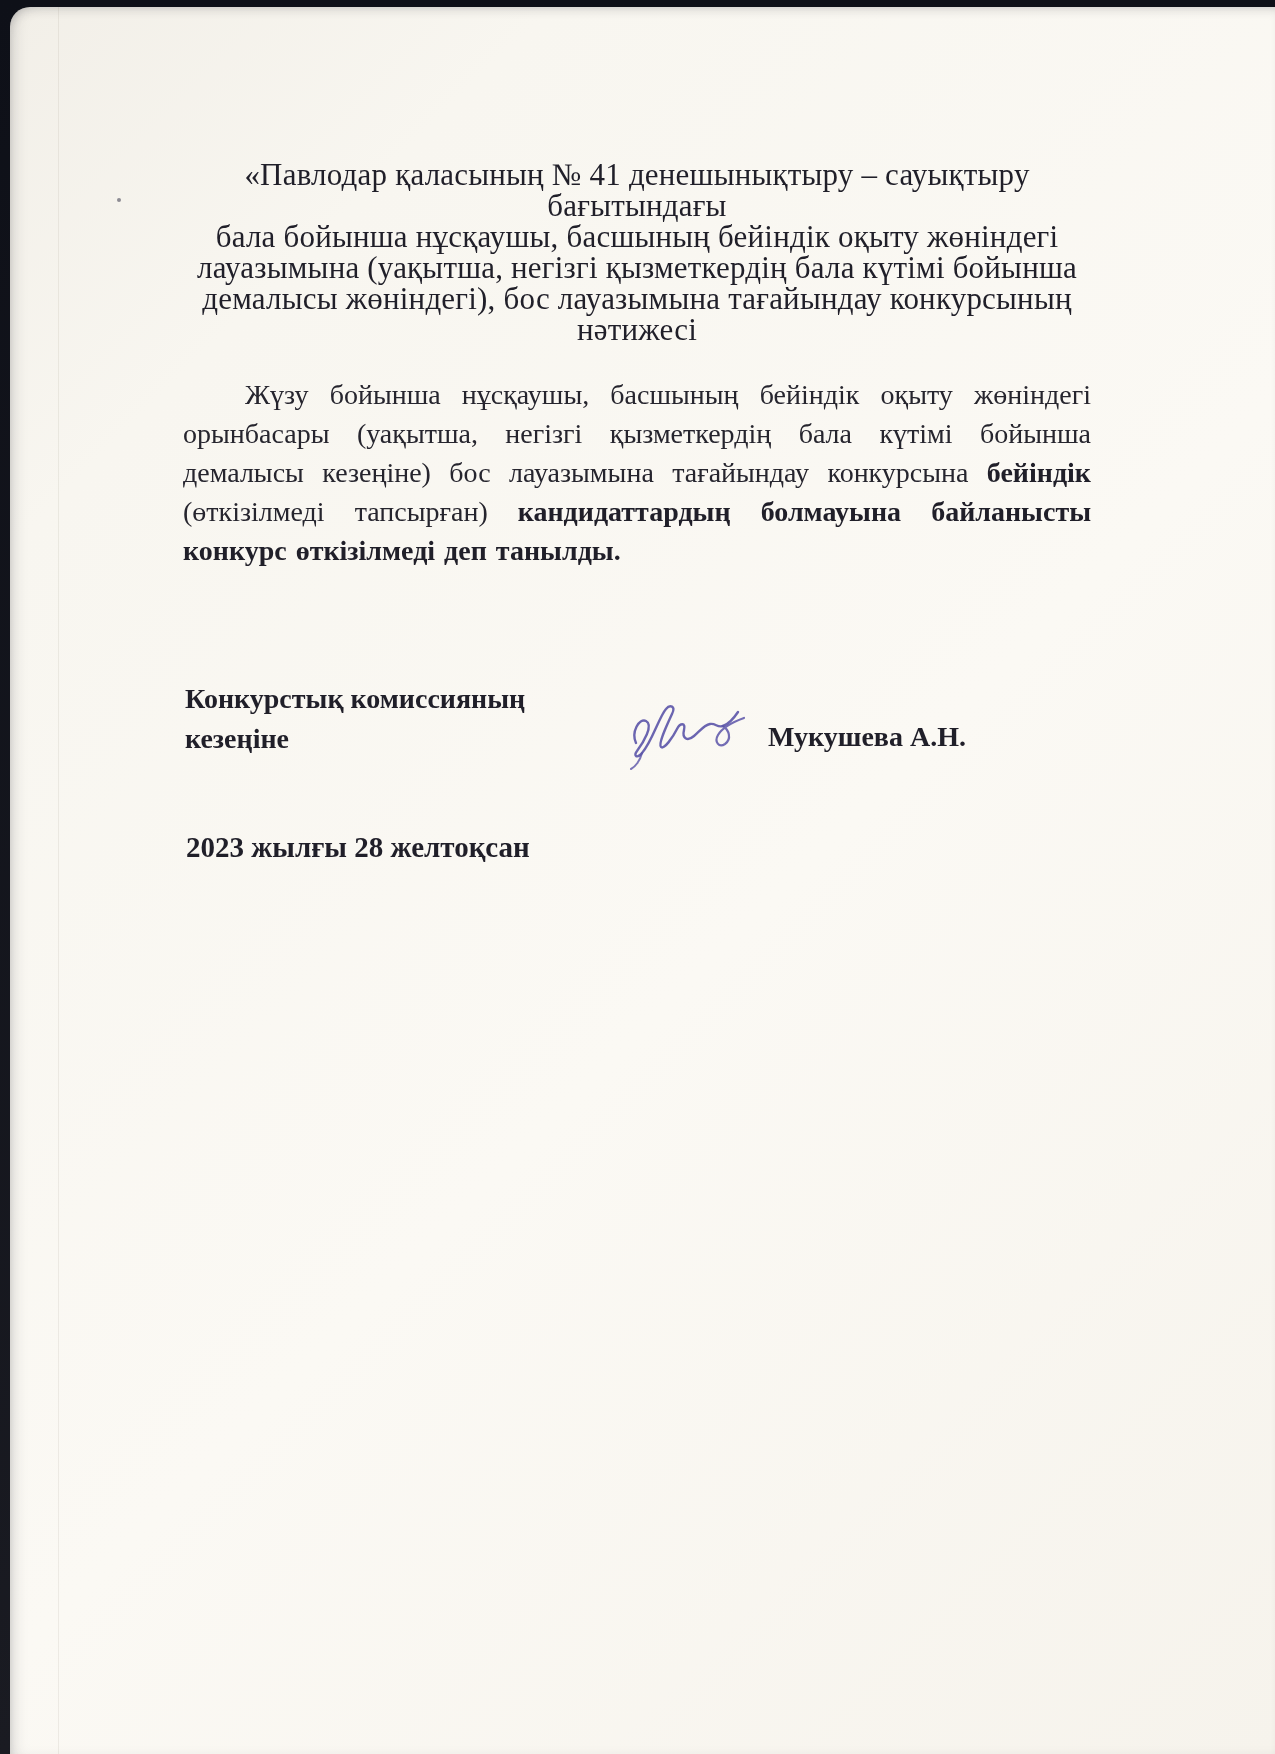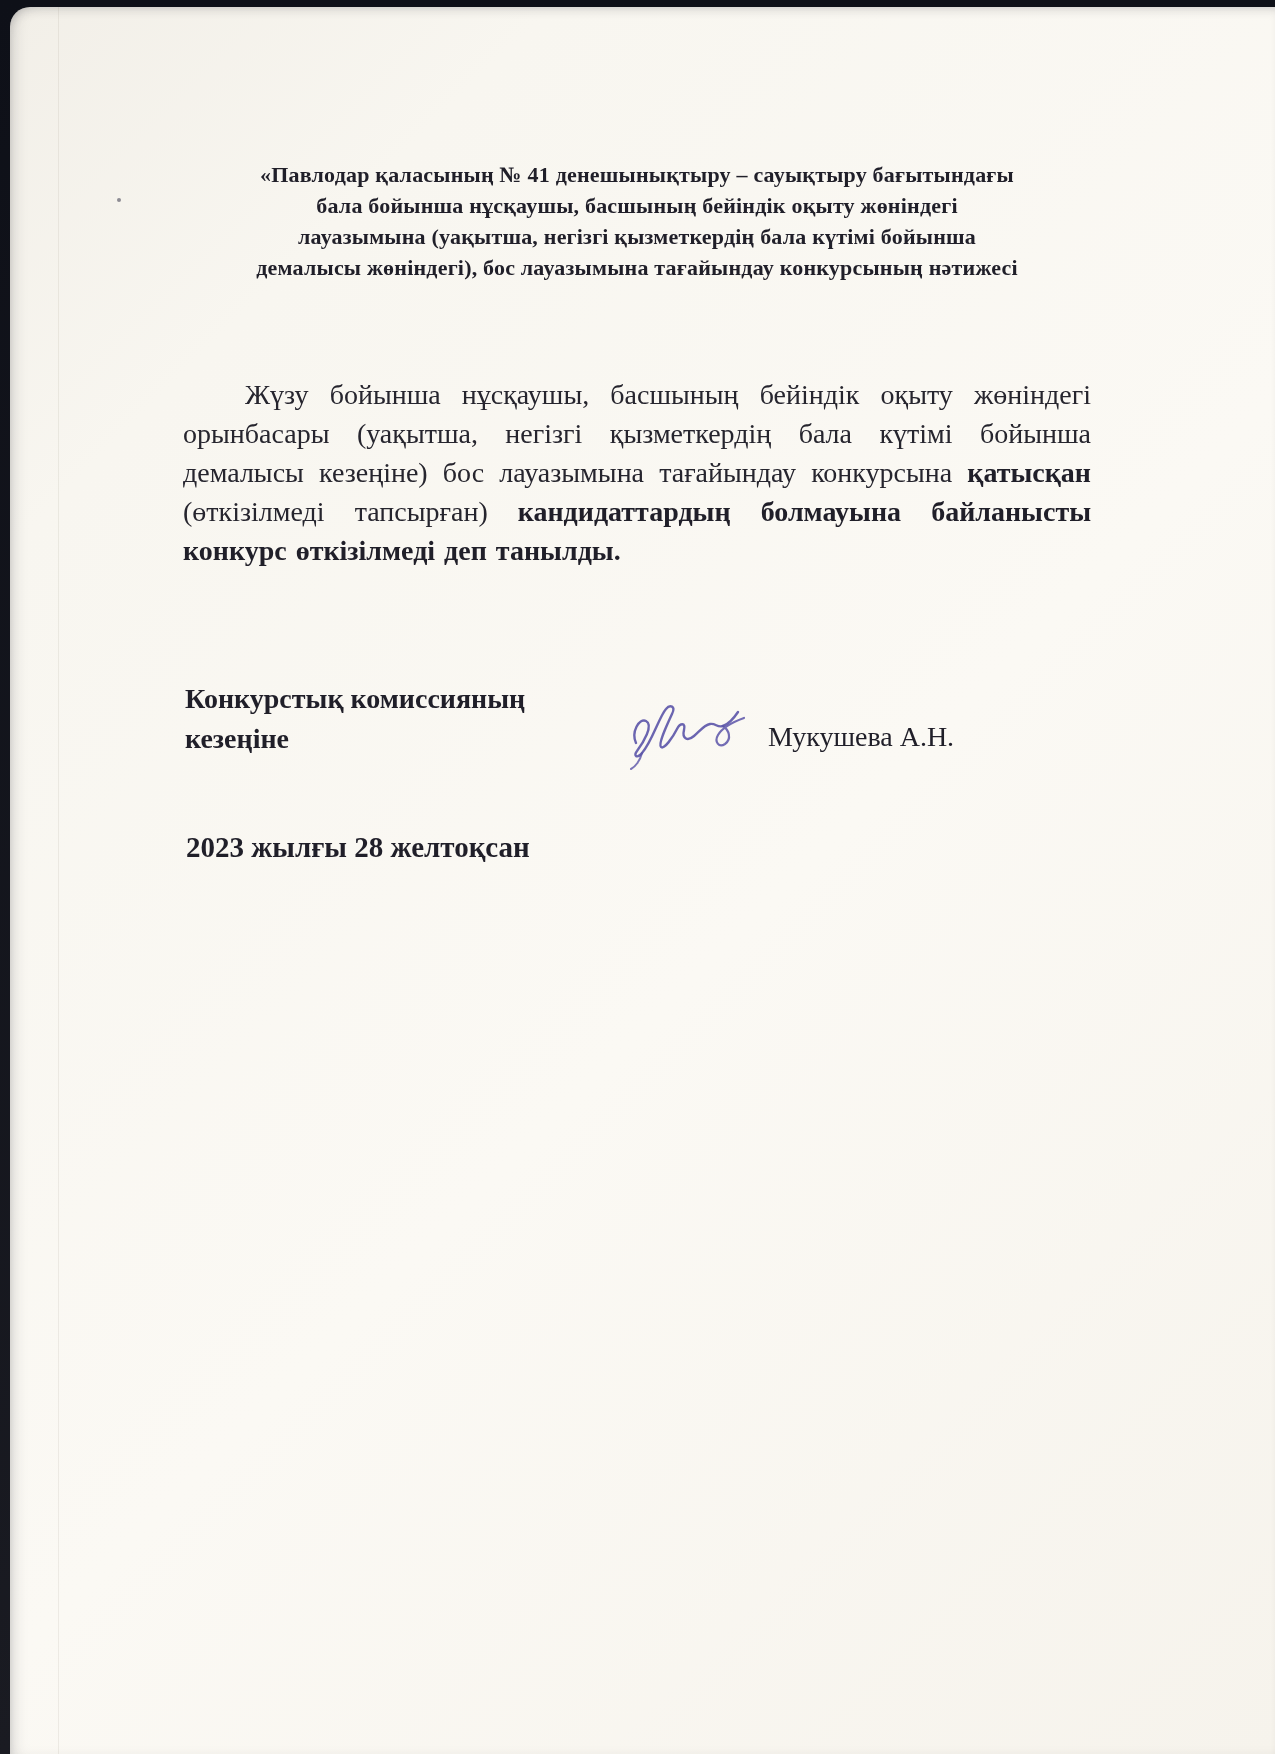--- a/index.html
+++ b/index.html
@@ -42,22 +42,22 @@
     height: 4px;
     border-radius: 50%;
     background: rgba(55, 55, 75, 0.55);
   }
   .title-block {
     position: absolute;
     left: 172px;
     top: 152px;
     width: 910px;
     text-align: center;
-    font-weight: bold;
-    font-size: 22px;
+    font-weight: normal;
+    font-size: 31px;
     line-height: 31px;
     color: #201f29;
     letter-spacing: 0.2px;
   }
   .body-par {
     position: absolute;
     left: 173px;
     top: 368px;
     width: 908px;
     margin: 0;
@@ -83,21 +83,21 @@
     position: absolute;
     left: 618px;
     top: 682px;
     width: 135px;
     height: 90px;
   }
   .sig-name {
     position: absolute;
     left: 758px;
     top: 714px;
-    font-weight: normal;
+    font-weight: bold;
     font-size: 28px;
     color: #201f29;
   }
   .date-line {
     position: absolute;
     left: 176px;
     top: 824px;
     font-weight: bold;
     font-size: 29px;
     color: #201f29;
@@ -111,21 +111,21 @@
     <div class="fold-line"></div>
     <div class="speck"></div>
 
     <div class="title-block">
       <div>«Павлодар қаласының № 41 денешынықтыру – сауықтыру бағытындағы</div>
       <div>бала бойынша нұсқаушы, басшының бейіндік оқыту жөніндегі</div>
       <div>лауазымына (уақытша, негізгі қызметкердің бала күтімі бойынша</div>
       <div>демалысы жөніндегі),  бос лауазымына тағайындау конкурсының нәтижесі</div>
     </div>
 
-    <p class="body-par"><span>Жүзу бойынша нұсқаушы, басшының бейіндік оқыту жөніндегі орынбасары (уақытша, негізгі қызметкердің бала күтімі бойынша демалысы кезеңіне)  бос лауазымына тағайындау конкурсына </span><span class="b">қатысқан</span><span> (өткізілмеді тапсырған) </span><span class="b">кандидаттардың болмауына байланысты конкурс өткізілмеді деп танылды.</span></p>
+    <p class="body-par"><span>Жүзу бойынша нұсқаушы, басшының бейіндік оқыту жөніндегі орынбасары (уақытша, негізгі қызметкердің бала күтімі бойынша демалысы кезеңіне)  бос лауазымына тағайындау конкурсына </span><span class="b">бейіндік</span><span> (өткізілмеді тапсырған) </span><span class="b">кандидаттардың болмауына байланысты конкурс өткізілмеді деп танылды.</span></p>
 
     <div class="sig-role">
       <div>Конкурстық комиссияның</div>
       <div>кезеңіне</div>
     </div>
 
     <svg class="sig-scribble" viewBox="0 0 135 90" fill="none" xmlns="http://www.w3.org/2000/svg">
       <path d="M8,54 C3,43 11,29 18,32 C26,36 15,54 9,62 C5,67 9,70 14,64 C24,53 31,28 38,20 C42,15 48,17 44,25 C38,38 30,55 33,58 C36,61 45,48 49,40 C52,34 58,33 56,41 C54,49 59,53 66,47 C72,42 76,36 82,35 C88,34 89,39 95,37 C101,35 106,29 110,23" stroke="#5b54a8" stroke-width="2.4" stroke-linecap="round" opacity="0.9"></path>
       <path d="M95,37 C101,41 104,50 97,55 C91,59 86,53 90,46 C94,39 105,33 116,29" stroke="#5b54a8" stroke-width="2.2" stroke-linecap="round" opacity="0.85"></path>
       <path d="M14,64 C12,72 7,78 3,80" stroke="#5b54a8" stroke-width="2" stroke-linecap="round" opacity="0.8"></path>

